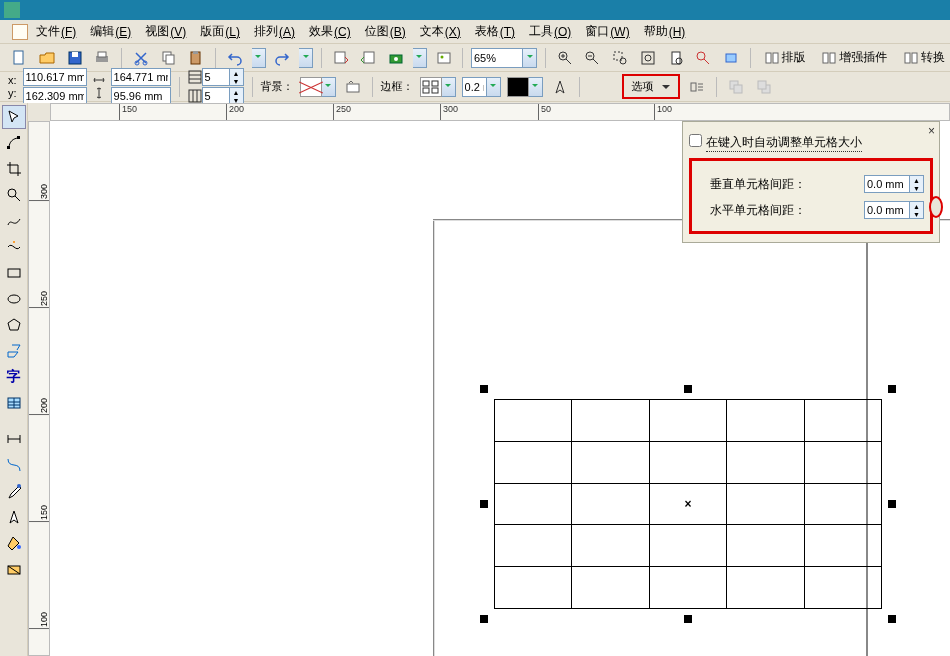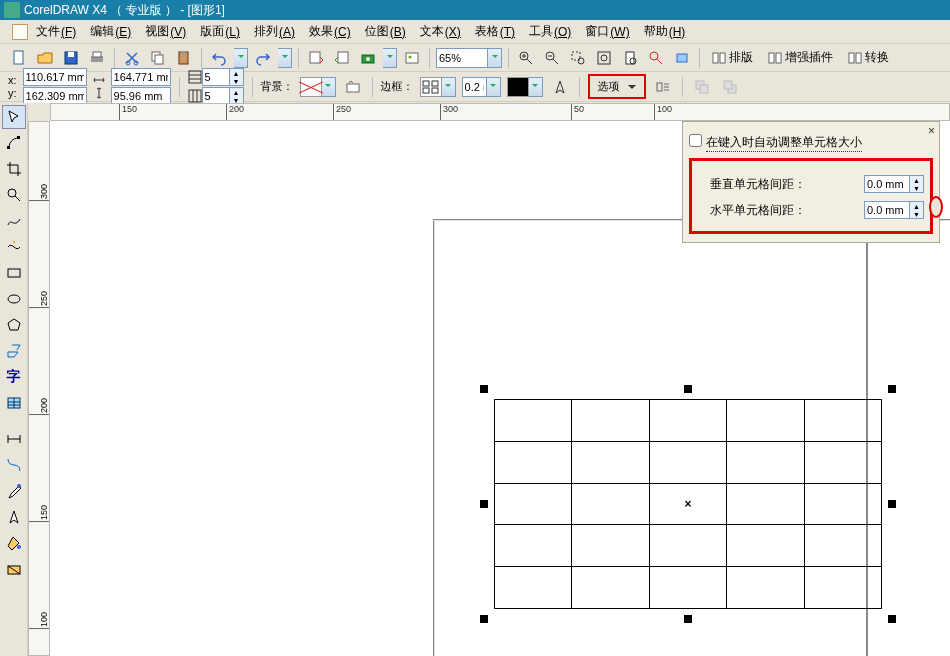--- a/index.html
+++ b/index.html
@@ -2,42 +2,42 @@
 <html><head>
 <meta charset="utf-8">
 <style>
 * { margin:0; padding:0; box-sizing:border-box; font-family: "SimSun", "Microsoft YaHei", sans-serif; }
 body { width:950px; height:656px; background:#e9e5da; overflow:hidden; font-size:12px; }
 .titlebar { background:#1a7fa8; color:#fff; height:20px; line-height:20px; padding-left:4px; display:flex; align-items:center; }
 .titlebar .app-icon { width:16px; height:16px; background:#4a8; margin-right:4px; display:inline-block; }
 .menubar { background:#e9e5da; height:24px; display:flex; align-items:center; gap:2px; padding-left:12px; border-bottom:1px solid #d4cdbb; }
 .menubar .mi { padding:2px 6px; cursor:pointer; display:flex; align-items:center; }
 .menubar .uline { text-decoration:underline; margin-left:1px; }
-.toolbar1 { background:#e9e5da; height:28px; display:flex; align-items:center; gap:4px; padding-left:8px; border-bottom:1px solid #d4cdbb; }
+.toolbar1 { background:#e9e5da; height:28px; display:flex; align-items:center; gap:4px; padding-left:8px; border-bottom:1px solid #d4cdbb;justify-content:space-between; }
 .tb-btn { width:22px; height:22px; display:flex; align-items:center; justify-content:center; border:1px solid transparent; cursor:pointer; }
 .sep { width:1px; height:20px; background:#bbb; margin:0 2px; }
 .zoom-input { width:52px; height:20px; border:1px solid #7a9dbf; background:#fff; padding:0 2px; font-size:11px; }
 .dd-arrow { width:14px; height:20px; border:1px solid #7a9dbf; border-left:none; background:linear-gradient(#e6f0fa,#c9daee); display:flex; align-items:center; justify-content:center; cursor:pointer; }
 .dd-arrow::after { content:""; border:3px solid transparent; border-top-color:#2a5; }
 .tb-label-btn { display:flex; align-items:center; gap:2px; padding:0 4px; height:22px; cursor:pointer; border:1px solid transparent; }
 .tb-label-btn .ic { width:16px; height:16px; display:inline-block; }
 .toolbar2 { background:#e9e5da; height:30px; display:flex; align-items:center; gap:6px; padding-left:8px; border-bottom:1px solid #d4cdbb; font-size:11px; }
 .xy-group { display:flex; flex-direction:column; line-height:13px; }
 .coord-input { width:64px; height:18px; border:1px solid #7a9dbf; background:#fff; padding:0 2px; font-size:11px; }
 .dim-input { width:60px; height:18px; border:1px solid #7a9dbf; background:#fff; padding:0 2px; font-size:11px; }
 .grid-spin { width:28px; height:18px; border:1px solid #7a9dbf; background:#fff; padding:0 2px; font-size:11px; }
 .spin-arrows { width:14px; height:18px; border:1px solid #7a9dbf; border-left:none; background:#e6f0fa; display:flex; flex-direction:column; }
 .spin-arrows span { flex:1; display:flex; align-items:center; justify-content:center; font-size:7px; cursor:pointer; }
 .label-txt { color:#000; }
 .swatch-box { width:22px; height:20px; border:1px solid #999; background:#fff; display:flex; align-items:center; justify-content:center; position:relative; }
 .swatch-x::before, .swatch-x::after { content:""; position:absolute; width:130%; height:1px; background:#c33; top:50%; left:-15%; }
 .swatch-x::before { transform:rotate(25deg); }
 .swatch-x::after { transform:rotate(-25deg); }
 .black-sw { background:#000; }
-.opt-btn { padding:3px 8px; border:2px solid #d00; display:flex; align-items:center; gap:8px; cursor:pointer; }
+.opt-btn { padding:3px 8px; border:2px solid #d00; display:flex; align-items:center; gap:8px; cursor:pointer;margin-left:34px; }
 .opt-btn .tri { border:4px solid transparent; border-top-color:#333; margin-top:4px; }
 .workspace { position:absolute; top:103px; left:0; right:0; bottom:0; display:flex; }
 .left-tools { width:28px; background:#e9e5da; border-right:1px solid #d4cdbb; display:flex; flex-direction:column; align-items:center; padding-top:2px; gap:2px; }
 .lt-btn { width:24px; height:24px; display:flex; align-items:center; justify-content:center; cursor:pointer; border:1px solid transparent; }
 .ruler-area { flex:1; position:relative; background:#e9e5da; }
 .top-ruler { position:absolute; top:0; left:22px; right:0; height:18px; background:#f7f6f1; border:1px solid #bbb; display:flex; font-size:9px; color:#333; }
 .left-ruler { position:absolute; top:18px; left:0; width:22px; bottom:0; background:#f7f6f1; border:1px solid #bbb; display:flex; flex-direction:column; font-size:9px; }
 .ruler-tick-h { position:absolute; top:0; bottom:0; border-left:1px solid #666; padding-left:2px; }
 .ruler-tick-v { position:absolute; left:0; right:0; border-top:1px solid #666; padding-top:1px; writing-mode:vertical-lr; transform:rotate(180deg); }
 .canvas { position:absolute; top:18px; left:22px; right:0; bottom:0; background:#fff; overflow:hidden; }
@@ -59,21 +59,20 @@
 .red-arc { position:absolute; right:-4px; top:74px; width:14px; height:22px; border:2px solid #d00; border-radius:50%; background:#e9e5da; }
 .icon-svg { width:16px; height:16px; }
 .pale { color:#888; }
 .gap-flex { display:flex; align-items:center; }
 </style>
 </head>
 <body>
 
 <div class="titlebar">
   <span class="app-icon"></span>
-  <span>CorelDRAW X4 （ 专业版 ） - [图形1]</span>
 </div>
 
 <div class="menubar">
   <span class="app-icon" style="width:16px;height:16px;background:#fffdf5;border:1px solid #c96;"></span>
   <div class="mi">
       <span>文件</span>
       <span class="uline">(F)</span>
     </div>
   <div class="mi">
       <span>编辑</span>
@@ -492,21 +491,21 @@
         </svg>
       </div>
   </div>
 
   <div class="ruler-area">
     <div class="top-ruler">
       <span class="ruler-tick-h" style="left:68px;">150</span>
       <span class="ruler-tick-h" style="left:175px;">200</span>
       <span class="ruler-tick-h" style="left:282px;">250</span>
       <span class="ruler-tick-h" style="left:389px;">300</span>
-      <span class="ruler-tick-h" style="left:520px;">50</span>
+      <span class="ruler-tick-h" style="left:487px;">50</span>
       <span class="ruler-tick-h" style="left:603px;">100</span>
     </div>
     <div class="left-ruler">
       <span class="ruler-tick-v" style="top:62px;">300</span>
       <span class="ruler-tick-v" style="top:169px;">250</span>
       <span class="ruler-tick-v" style="top:276px;">200</span>
       <span class="ruler-tick-v" style="top:383px;">150</span>
       <span class="ruler-tick-v" style="top:490px;">100</span>
     </div>
     <div class="canvas">

